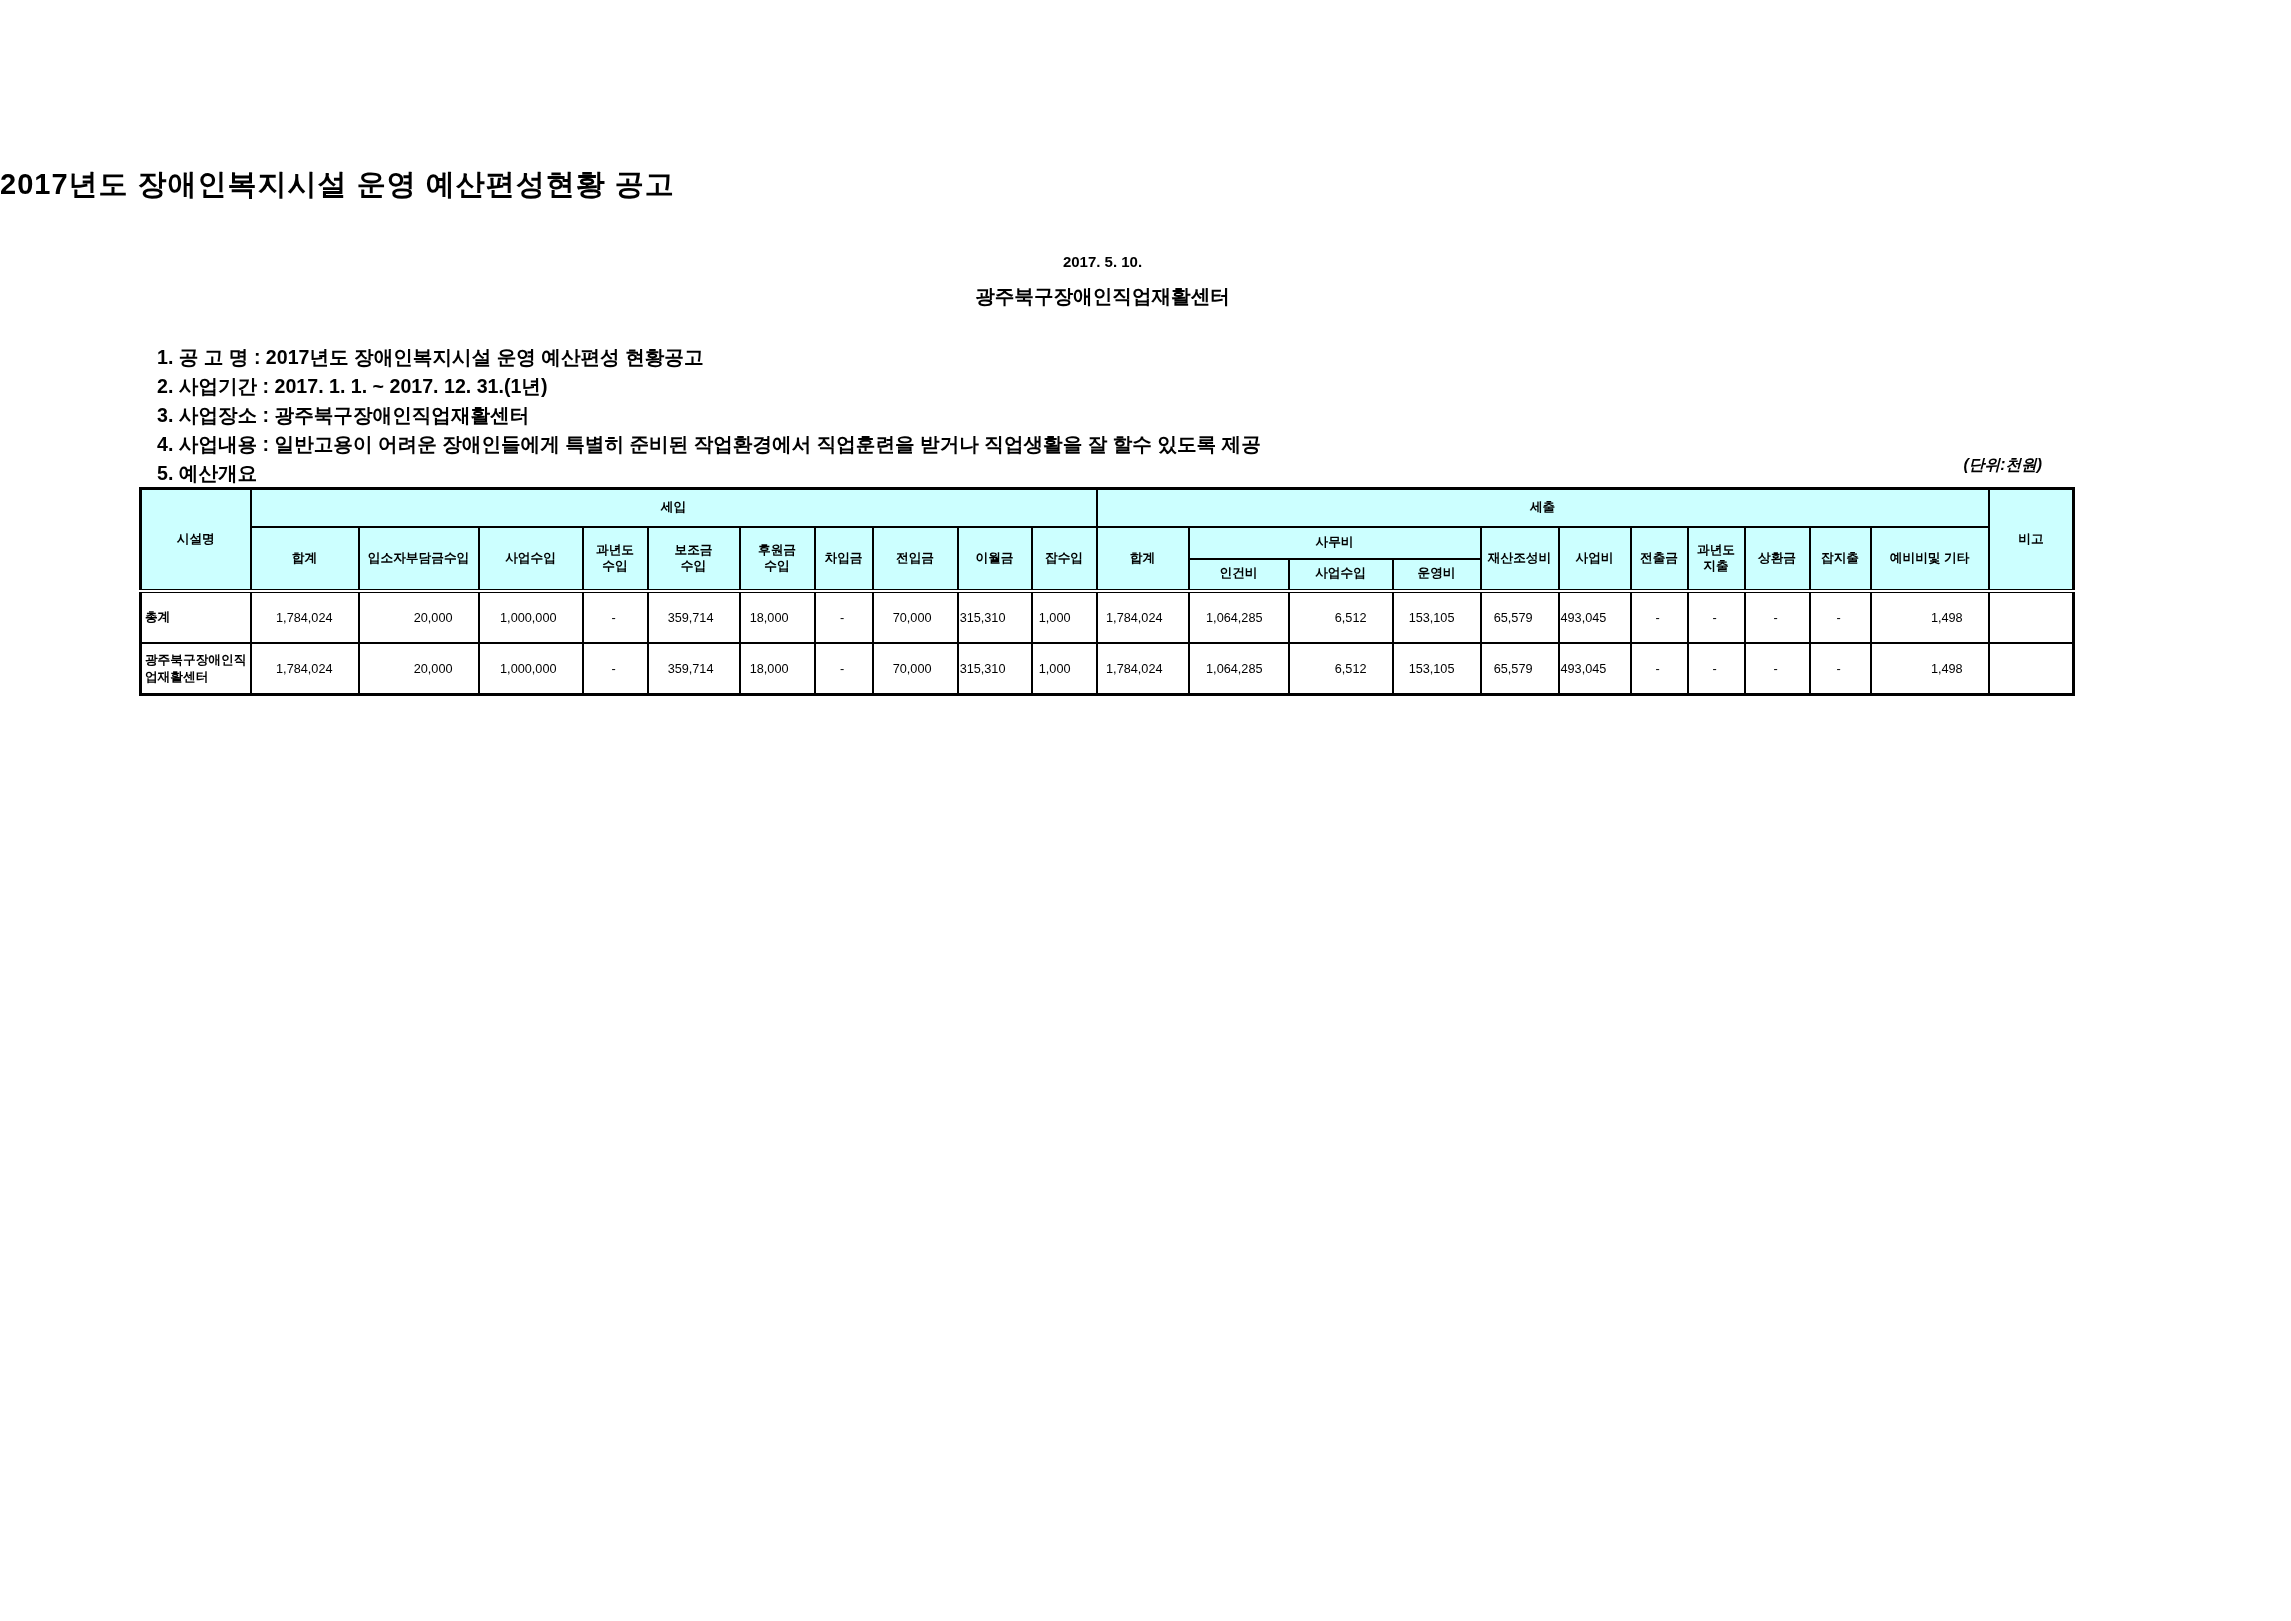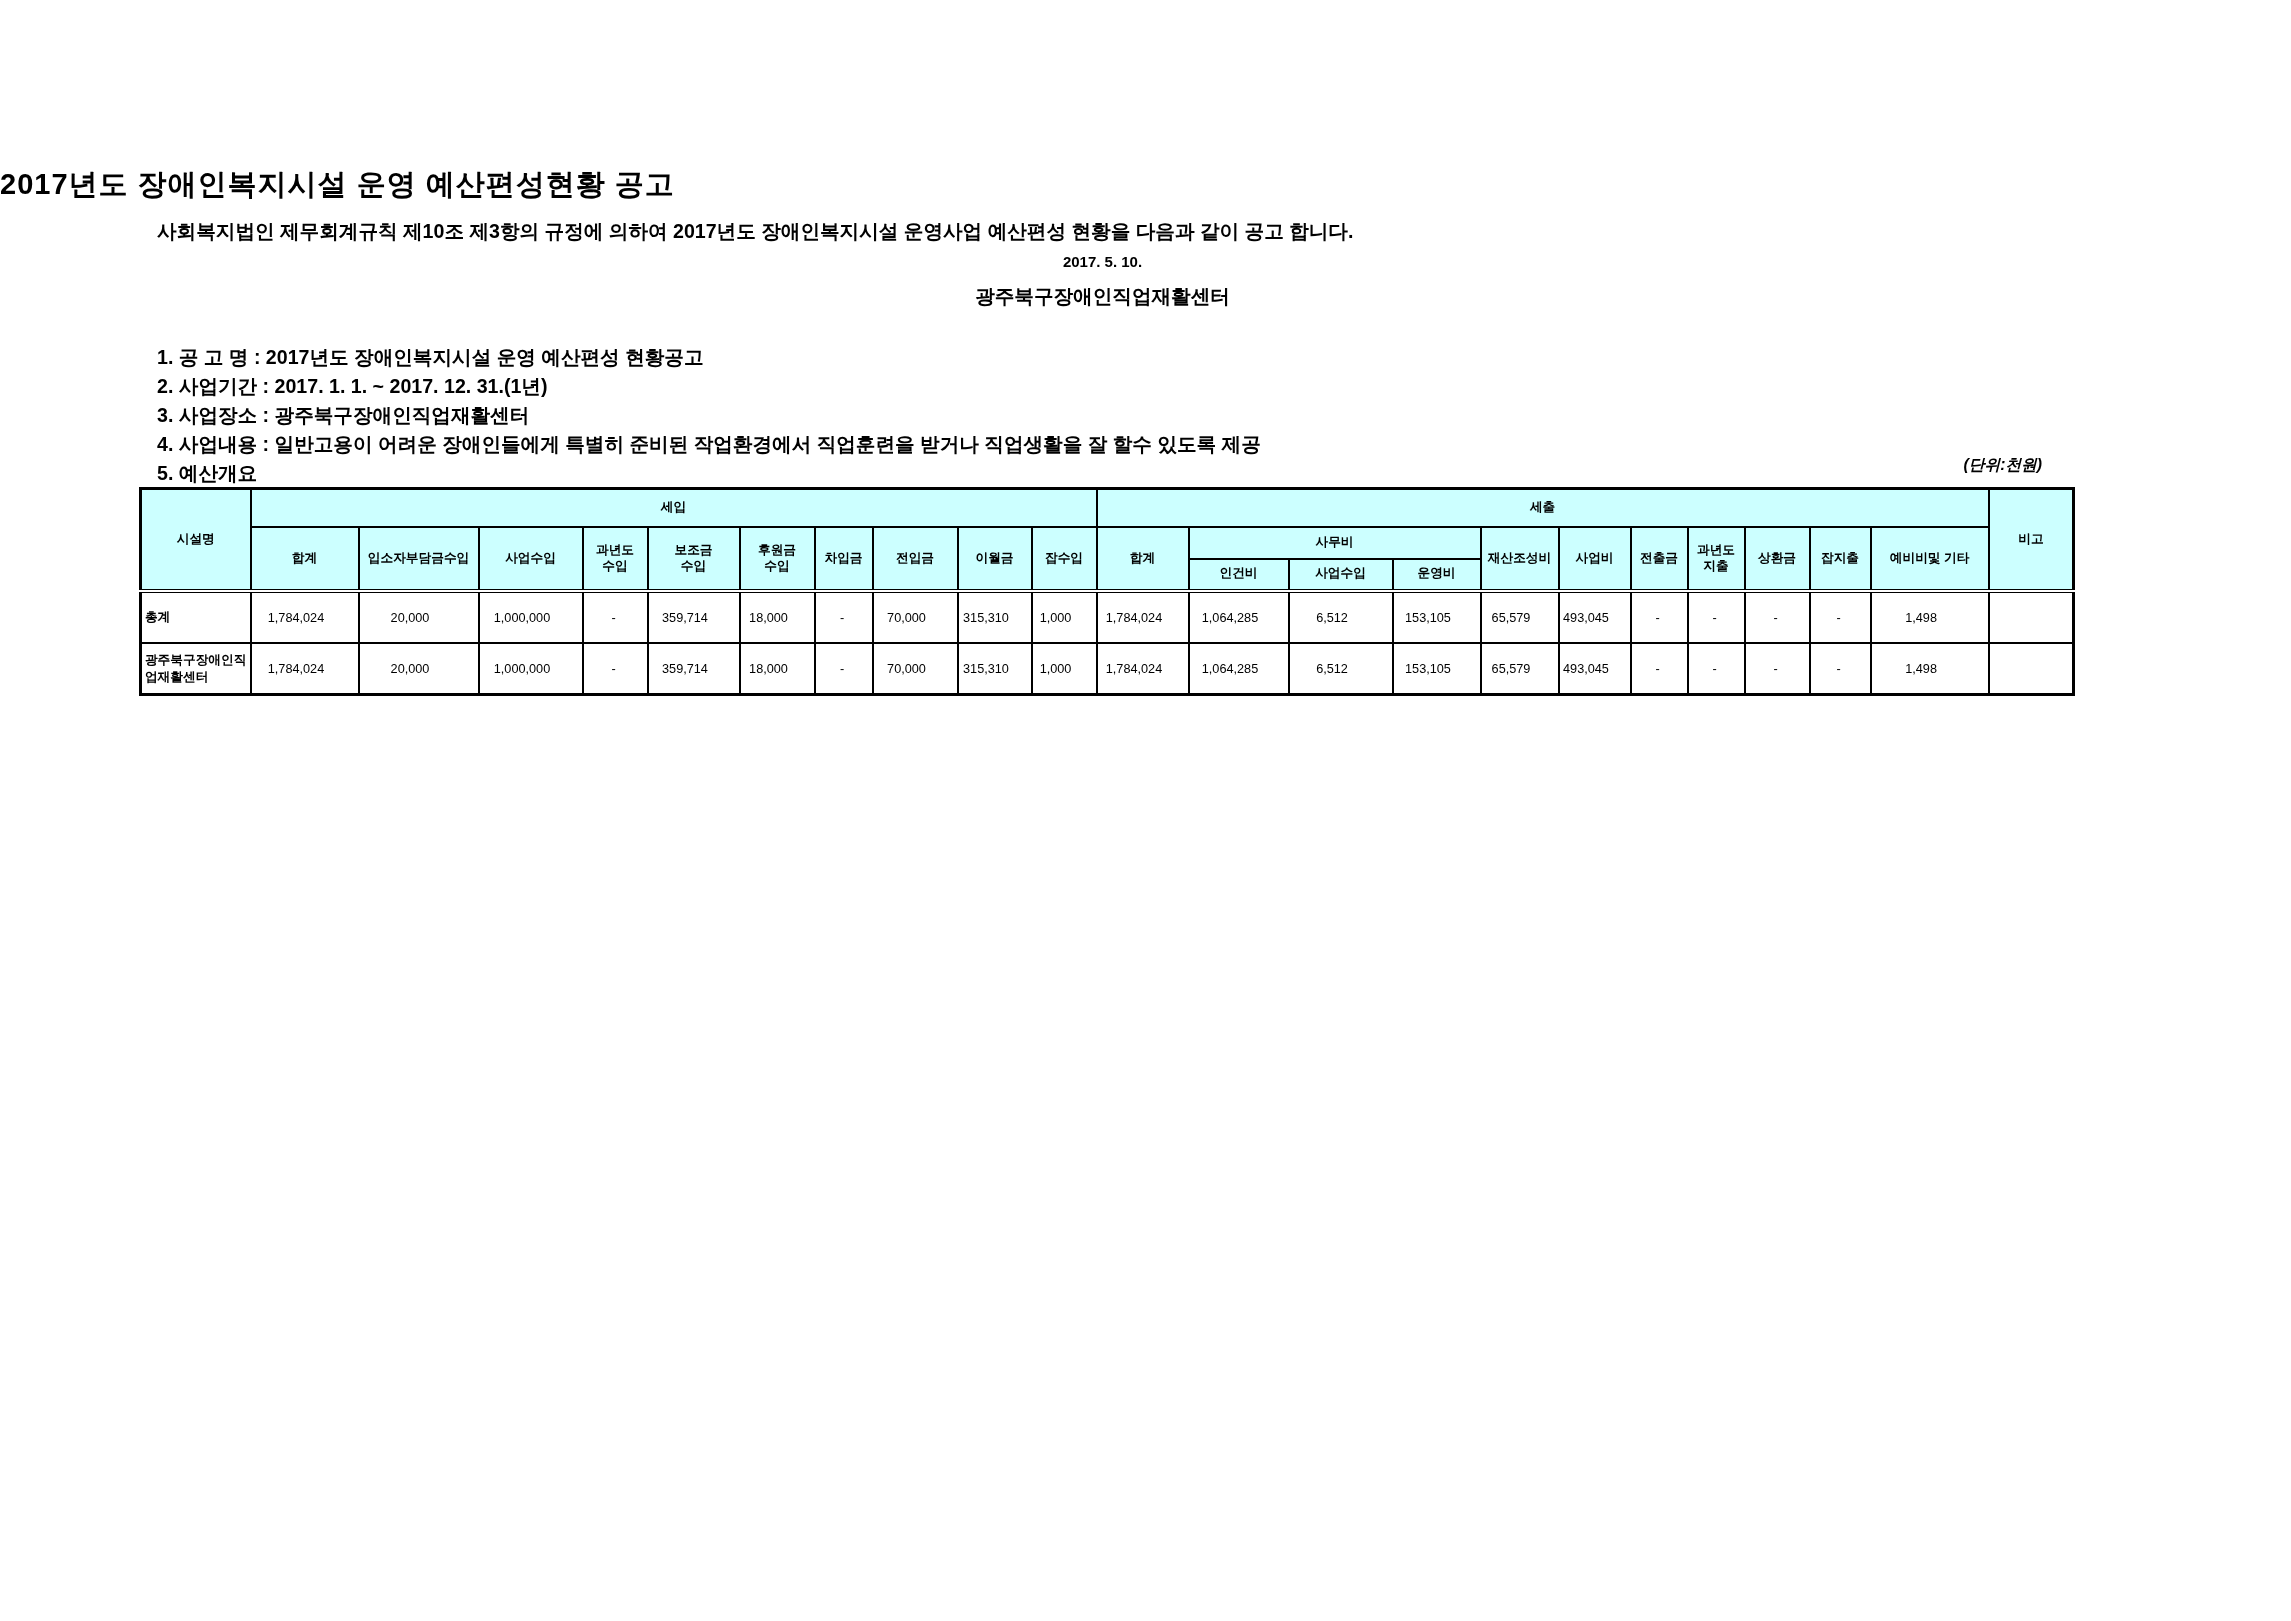--- a/index.html
+++ b/index.html
@@ -46,37 +46,36 @@
   }
   .budget th {
     background:var(--header-bg,#CCFFFF);
     font-size:12.7px; font-weight:bold; text-align:center;
     white-space:pre-line; padding:2px 1px; line-height:1.25;
   }
   tr.h-top th { height:32px; border-bottom:2.9px solid var(--border,#000); }
   tr.h-mid th { height:25.5px; }
   tr.h-sub th { height:25.5px; }
   .budget td { font-size:12.7px; height:47px; background:#fff; }
-  td.num { text-align:center; padding-right:18px; }
+  td.num { text-align:right; padding-right:25px; }
   td.num.dash { text-align:center; padding-right:3.9px; }
   td.label { font-weight:bold; padding:0 2.9px; line-height:1.3; }
   .hl { background:var(--highlight,#FFFF00); }
   .sep-l { border-left:2.9px solid var(--border,#000); }
   .sep-r { border-right:2.9px solid var(--border,#000); }
   tbody tr td { border-top:2.9px solid var(--border,#000); }
   tbody tr:first-child td { border-top:4.9px double var(--border,#000); }
 </style>
 </head>
 <body>
 
 <div class="page">
 
   <div class="doc-title">2017년도 장애인복지시설 운영 예산편성현황 공고</div>
 
-  <div class="intro">사회복지법인 제무회계규칙 제10조 제3항의 규정에 의하여 2017년도 장애인복지시설 운영사업 예산편성 현황을 다음과 같이 공고 합니다.</div>
 
   <div class="doc-date">2017. 5. 10.</div>
 
   <div class="org-name">광주북구장애인직업재활센터</div>
 
   <div class="info-list">
     <div>1. 공 고 명 : 2017년도 장애인복지시설 운영 예산편성 현황공고</div>
     <div>2. 사업기간 : 2017. 1. 1. ~ 2017. 12. 31.(1년)</div>
     <div>3. 사업장소 : 광주북구장애인직업재활센터</div>
     <div>4. 사업내용 : 일반고용이 어려운 장애인들에게 특별히 준비된 작업환경에서 직업훈련을 받거나 직업생활을 잘 할수 있도록 제공</div>

